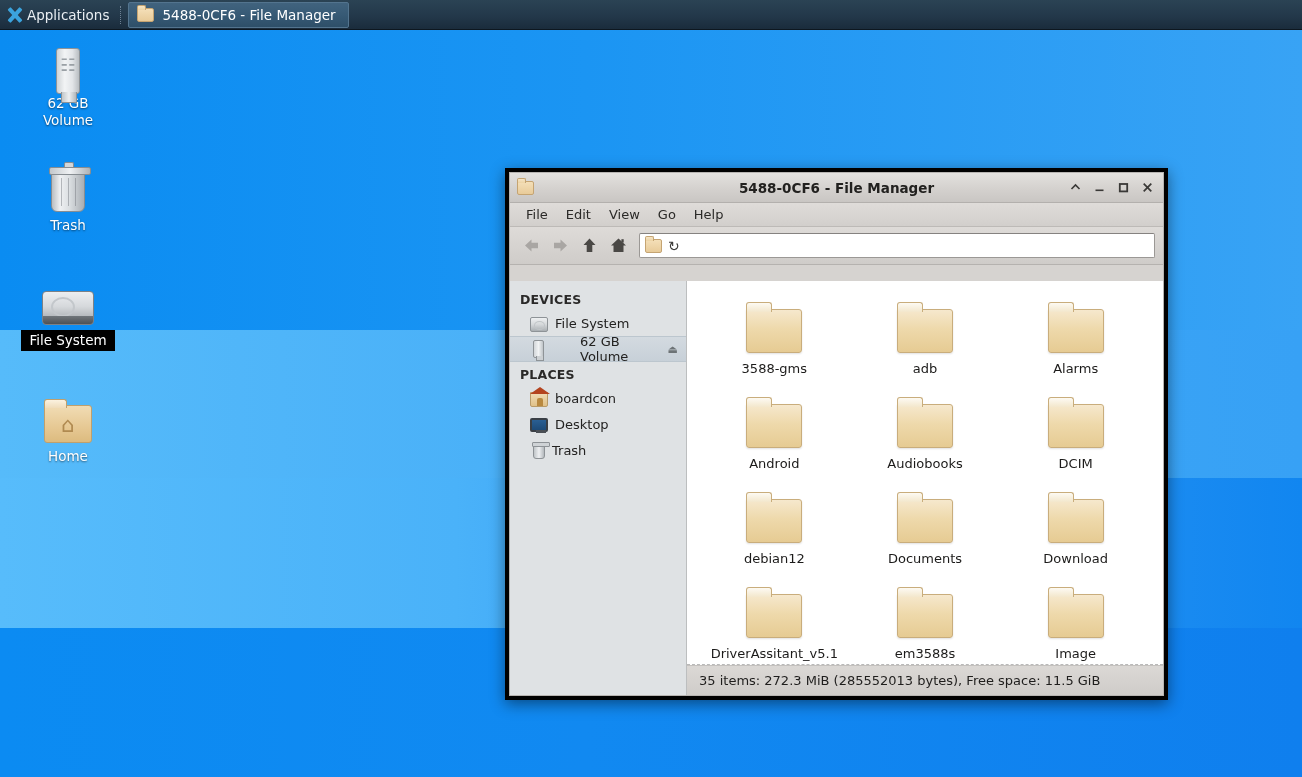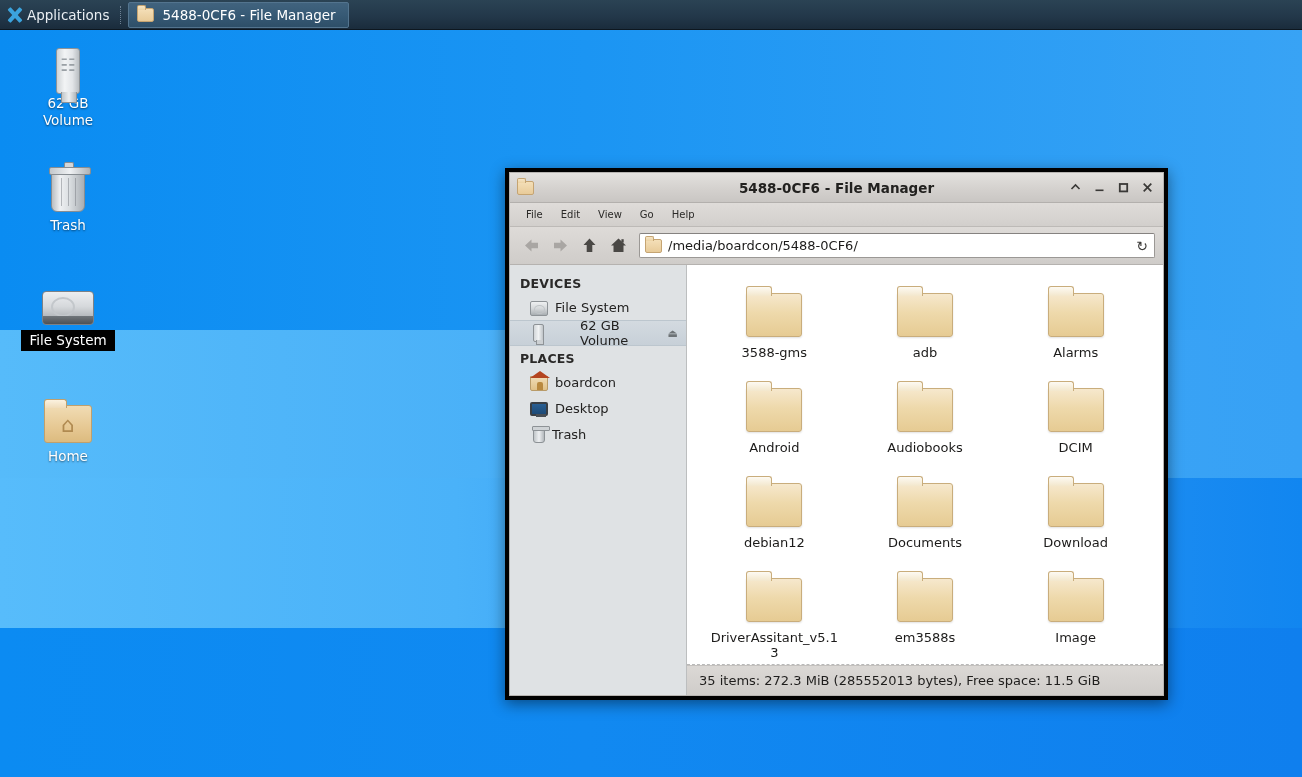--- a/index.html
+++ b/index.html
@@ -217,21 +217,21 @@
   .winbtn svg { display: block; }
 
   
   #menubar {
     height: 24px; flex: none;
     background: linear-gradient(to bottom,#dfdcd9,#d2cfcc);
     border-bottom: 1px solid #bdbab7;
     display: flex; align-items: center; padding-left: 8px; gap: 2px;
   }
   .menu-item {
-    padding: 2px 8px; font-size: 10px; color: #2b2a28; border-radius: 2px; text-align: right;
+    padding: 2px 8px; font-size: 13px; color: #2b2a28; border-radius: 2px; text-align: right;
   }
 
   
   #toolbar {
     height: 38px; flex: none;
     background: linear-gradient(to bottom,#dedbd8,#cfccc9);
     border-bottom: 1px solid #b5b2af;
     display: flex; align-items: center; gap: 3px; padding: 0 8px;
   }
   .navbtn {
@@ -244,21 +244,21 @@
     background: #ffffff;
     border: 1px solid #9b9895;
     border-top-color: #858280;
     border-radius: 2px;
     display: flex; align-items: center; padding: 0 6px 0 5px; gap: 6px;
   }
   #path-text { flex: 1; font-size: 13px; color: #1b1a19; }
   #reload-btn { color: #3b3a38; font-size: 14px; display: flex; }
 
   
-  #fm-body { flex: 1; display: flex; min-height: 0; }
+  #fm-body { flex: 1; display: flex; min-height: 0; margin-top: 16px; }
   #sidebar {
     width: 177px; flex: none;
     background: #dfe2e4;
     border-right: 1px solid #bcbebf;
     padding-top: 6px;
     overflow: hidden;
   }
   .side-head {
     font-size: 12.5px; font-weight: bold; color: #2a2928;
     padding: 5px 0 3px 10px; letter-spacing: .2px;
@@ -512,21 +512,20 @@
         </span>
         <span class="navbtn">
           <svg width="19" height="19" viewBox="0 0 19 19">
             <path d="M9.5 2.5 L17 9.5 L14.5 9.5 L14.5 16 L4.5 16 L4.5 9.5 L2 9.5 Z" fill="#4a4845"></path>
             <rect x="12.4" y="3.2" width="2.3" height="3.4" fill="#4a4845"></rect>
           </svg>
         </span>
 
         <div id="path-entry">
           <span class="mini-folder"></span>
-          <span id="path-text" placeholder="Location">/media/boardcon/5488-0CF6/</span>
           <span id="reload-btn">↻</span>
         </div>
       </div>
 
       <div id="fm-body">
 
         <div id="sidebar">
 
           <div class="side-head">DEVICES</div>
           <div class="side-row">

